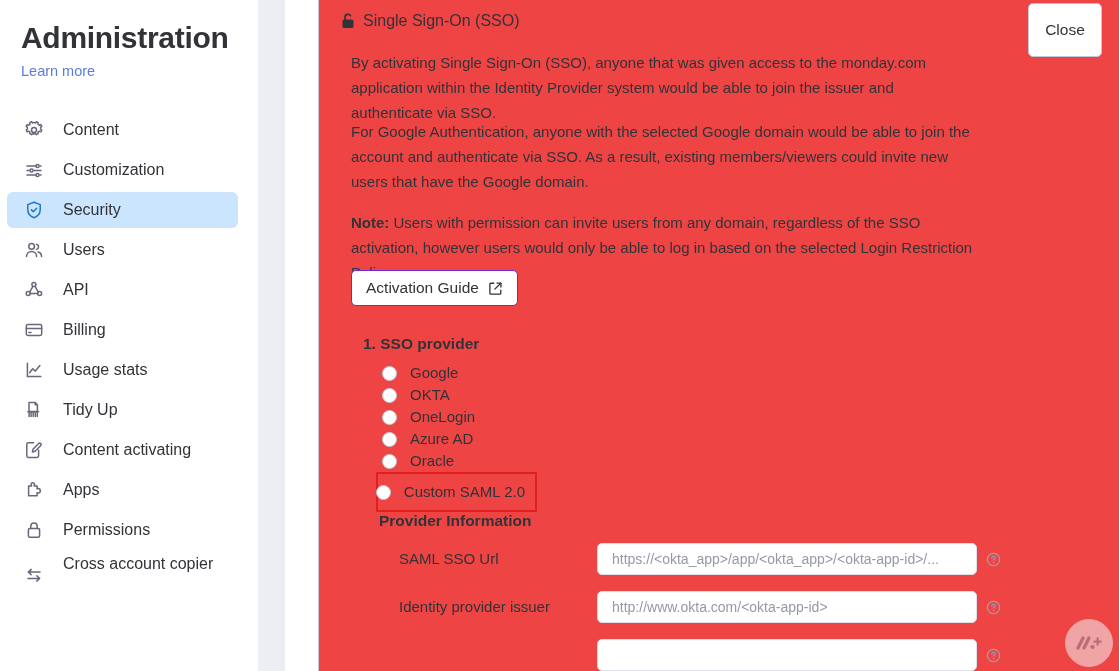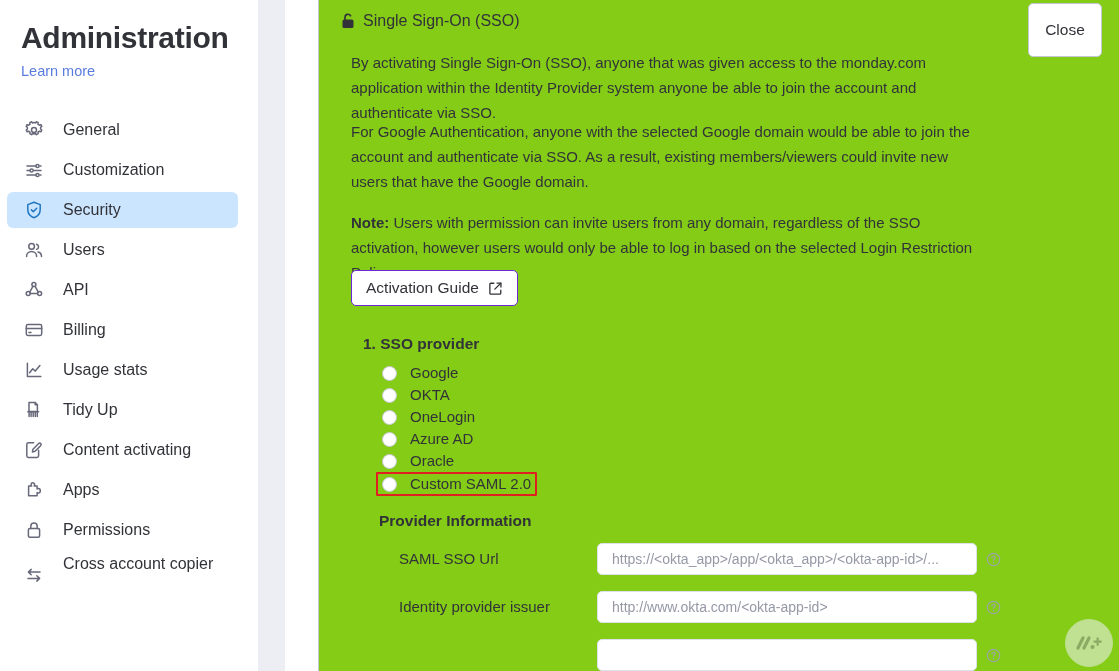--- a/index.html
+++ b/index.html
@@ -68,21 +68,21 @@
     background: #ffffff;
   }
   #panel-divider {
     position: absolute; left: 318px; top: 0; width: 1px; height: 671px;
     background: #c3c6d4;
   }
 
   
   #panel {
     position: absolute; left: 319px; top: 0; width: 800px; height: 671px;
-    background: #84cc16; overflow: hidden;
+    background: #ef4444; overflow: hidden;
   }
 
   #panel-title {
     position: absolute; left: 22px; top: 11px;
     display: flex; align-items: center; gap: 8px;
     font-size: 16px; color: #323338; line-height: 20px;
   }
   #lock-icon { width: 14px; height: 16px; display: block; color: #323338; }
 
   #close-button {
@@ -126,21 +126,21 @@
     border: 1.5px solid #c5c7d0; border-radius: 50%;
     background: #ffffff;
   }
   .radio-label {
     margin-left: 13px; font-size: 15px; color: #323338; line-height: 20px;
     white-space: nowrap;
   }
   .radio-row.highlighted {
     border: 2px solid #e02020;
     margin-left: -3px; padding-left: 4px; padding-right: 10px;
-    height: 24px; width: 161px; border-radius: 1px;
+    height: 40px; width: 161px; border-radius: 1px; justify-content: flex-end;
   }
 
   #provider-info-heading {
     position: absolute; left: 60px; top: 511px;
     font-size: 15.5px; color: #323338; line-height: 20px;
   }
 
   #form { position: absolute; left: 0; top: 543px; width: 800px; }
   .form-row {
     position: relative; display: flex; align-items: center;
@@ -181,21 +181,21 @@
     <div id="admin-title">Administration</div>
     <a id="learn-more">Learn more</a>
     <div id="nav-list">
         <div class="nav-item">
           <span class="nav-icon">
             <svg width="20" height="20" viewBox="0 0 20 20" xmlns="http://www.w3.org/2000/svg">
               <circle cx="10" cy="10" r="2.5" stroke="currentColor" stroke-width="1.5" fill="none" stroke-linecap="round" stroke-linejoin="round"></circle>
               <path d="M10 2.4l1.5.6.9-1.3 1.8 1-.2 1.6 1.4.9 1.5-.6.9 1.8-1.2 1 0 1.6 1.2 1-.9 1.8-1.5-.6-1.4.9.2 1.6-1.8 1-.9-1.3-1.5.6-1.5-.6-.9 1.3-1.8-1 .2-1.6-1.4-.9-1.5.6-.9-1.8 1.2-1 0-1.6-1.2-1 .9-1.8 1.5.6 1.4-.9-.2-1.6 1.8-1 .9 1.3z" stroke="currentColor" stroke-width="1.5" fill="none" stroke-linecap="round" stroke-linejoin="round"></path>
             </svg>
           </span>
-          <span class="nav-label">General</span>
+          <span class="nav-label">Content</span>
         </div>
         <div class="nav-item">
           <span class="nav-icon">
             <svg width="20" height="20" viewBox="0 0 20 20" xmlns="http://www.w3.org/2000/svg">
               <path d="M3 6h9M16 6h1M3 10.5h3M10 10.5h7M3 15h9M16 15h1" stroke="currentColor" stroke-width="1.5" fill="none" stroke-linecap="round" stroke-linejoin="round"></path>
               <circle cx="13.5" cy="6" r="1.6" stroke="currentColor" stroke-width="1.5" fill="none" stroke-linecap="round" stroke-linejoin="round"></circle>
               <circle cx="7.6" cy="10.5" r="1.6" stroke="currentColor" stroke-width="1.5" fill="none" stroke-linecap="round" stroke-linejoin="round"></circle>
               <circle cx="13.5" cy="15" r="1.6" stroke="currentColor" stroke-width="1.5" fill="none" stroke-linecap="round" stroke-linejoin="round"></circle>
             </svg>
           </span>
@@ -311,21 +311,21 @@
         <svg id="lock-icon" viewBox="0 0 14 16" fill="none" xmlns="http://www.w3.org/2000/svg">
           <rect x="1.5" y="6.5" width="11" height="8.5" rx="1.6" fill="#323338"></rect>
           <path d="M4 6.5V4.3a3 3 0 0 1 5.6-1.5" stroke="#323338" stroke-width="1.7" stroke-linecap="round" fill="none"></path>
         </svg>
       </span>
       <span>Single Sign-On (SSO)</span>
     </div>
 
     <button id="close-button">Close</button>
 
-    <p id="para-1" class="body-para">By activating Single Sign-On (SSO), anyone that was given access to the monday.com application within the Identity Provider system anyone be able to join the account and authenticate via SSO.</p>
+    <p id="para-1" class="body-para">By activating Single Sign-On (SSO), anyone that was given access to the monday.com application within the Identity Provider system would be able to join the issuer and authenticate via SSO.</p>
     <p id="para-2" class="body-para">For Google Authentication, anyone with the selected Google domain would be able to join the account and authenticate via SSO. As a result, existing members/viewers could invite new users that have the Google domain.</p>
     <p id="para-3" class="body-para"><span class="note-bold">Note:</span><span> Users with permission can invite users from any domain, regardless of the SSO activation, however users would only be able to log in based on the selected Login Restriction Policy.</span></p>
 
     <div id="activation-guide">
       <span>Activation Guide</span>
       <span>
         <svg id="external-link-icon" viewBox="0 0 16 16" fill="none" xmlns="http://www.w3.org/2000/svg">
           <path d="M6.2 2.4H2.9a.9.9 0 0 0-.9.9v9.8c0 .5.4.9.9.9h9.8c.5 0 .9-.4.9-.9v-3.3" stroke="#323338" stroke-width="1.4" stroke-linecap="round"></path>
           <path d="M9.6 2.2h4.2v4.2" stroke="#323338" stroke-width="1.4" stroke-linecap="round" stroke-linejoin="round"></path>
           <path d="M13.6 2.4 7.3 8.7" stroke="#323338" stroke-width="1.4" stroke-linecap="round"></path>

